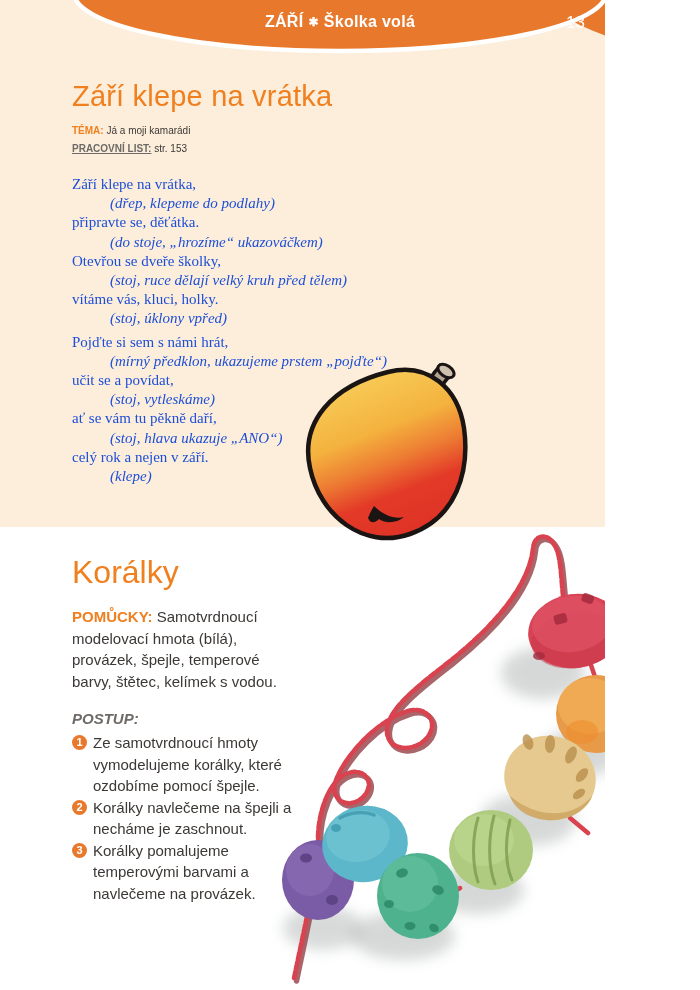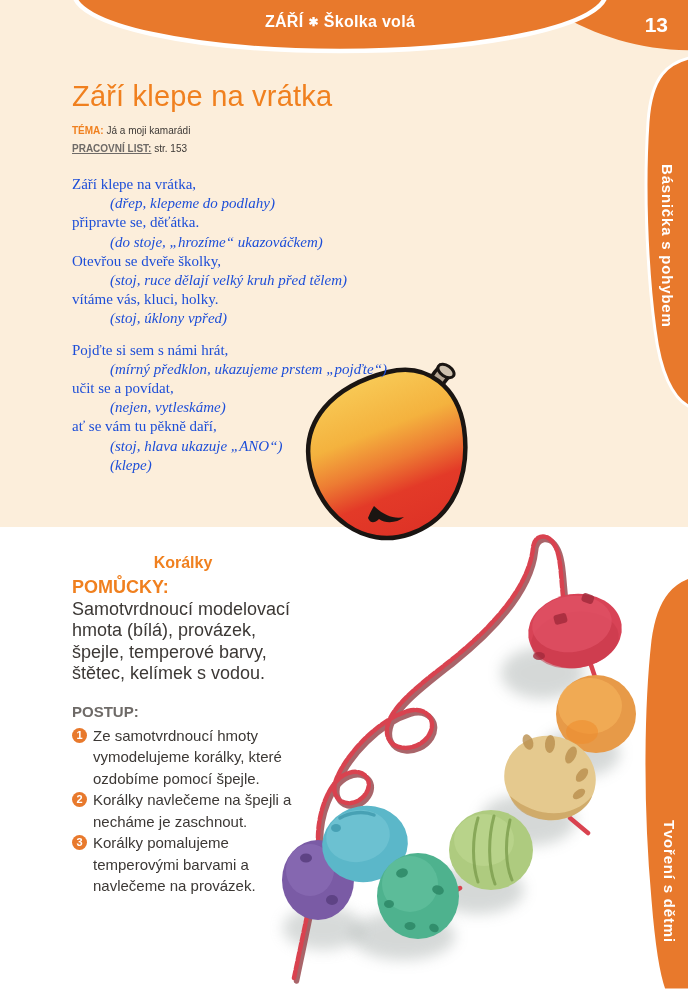--- a/index.html
+++ b/index.html
@@ -1,45 +1,45 @@
 <!DOCTYPE html>
 <html style="--band-orange: #e8792c; --heading-orange: #f0801f; --cream: #fceedb; --text-dark: #3c3835; --label-gray: #6e6a67; --apple-yellow: #f8cd58; --apple-red: #e13527; --string-red: #d9424f; --bead-red: #d84356; --bead-orange: #e79a48; --bead-tan: #e5c98e; --bead-green: #aecb7f; --bead-teal: #4eb28e; --bead-blue: #5bb7c9; --bead-purple: #7a5ba5;"><head>
 <meta charset="utf-8">
 <style>
   html,body{margin:0;padding:0;}
   body{width:700px;height:990px;font-family:"Liberation Sans",sans-serif;}
-  .page{position:relative;width:688px;height:990px;overflow:hidden;background:#fff;}
+  .page{position:relative;width:605px;height:990px;overflow:hidden;background:#fff;}
   .bg-svg{position:absolute;left:0;top:0;}
   .abs{position:absolute;}
   
   .header-title{left:140px;top:13px;width:400px;text-align:center;color:#fff;
     font-weight:bold;font-size:16px;letter-spacing:.3px;white-space:nowrap;}
   .flower{font-size:12px;padding:0 5px;position:relative;top:-1px;}
-  .page-num{right:20px;top:13px;color:#fff;font-weight:bold;font-size:21px;}
+  .page-num{right:20px;top:13px;color:#fff;font-weight:normal;font-size:17px;}
   
   .vtab{writing-mode:vertical-rl;color:#fff;font-weight:bold;font-size:15px;
     letter-spacing:.8px;white-space:nowrap;}
   .vtab1{left:659px;top:164px;}
   .vtab2{left:661px;top:820px;}
   
   .poem-col{left:72px;top:80px;width:380px;}
   h1{margin:0;font-size:29px;font-weight:normal;color:var(--heading-orange);letter-spacing:.2px;}
   .meta{margin-top:9px;font-size:10px;color:var(--text-dark);line-height:18px;white-space:nowrap;}
   .lbl-orange{color:var(--heading-orange);font-weight:bold;}
   .lbl-gray{color:var(--label-gray);font-weight:bold;text-decoration:underline;}
   .poem{margin-top:17px;font-family:"Liberation Serif",serif;font-size:15px;
     line-height:19.2px;color:#1d4ed8;}
-  .stanza2{margin-top:12px;}
+  .stanza2{margin-top:4px;}
   .verse{white-space:nowrap;}
   .direction{white-space:nowrap;font-style:italic;padding-left:38px;}
   
   .craft-col{left:72px;top:554px;width:222px;}
-  h2{margin:0;font-size:16px;font-weight:bold;color:var(--heading-orange);text-align:center;}
-  .pomucky{margin-top:5px;font-size:18px;line-height:21.5px;color:var(--text-dark);}
-  .postup{margin-top:18px;font-size:15px;font-weight:bold;color:var(--label-gray);}
+  h2{margin:0;font-size:32px;font-weight:normal;color:var(--heading-orange);}
+  .pomucky{margin-top:15px;font-size:15px;line-height:21.5px;color:var(--text-dark);}
+  .postup{margin-top:18px;font-size:15px;font-weight:bold;color:var(--label-gray);font-style:italic;}
   .steps{margin-top:5px;}
   .step{position:relative;padding-left:21px;font-size:15px;line-height:21.5px;
     color:var(--text-dark);}
   .step-num{position:absolute;left:0;top:3px;width:15px;height:15px;border-radius:50%;
     background:var(--band-orange);color:#fff;font-size:11px;font-weight:bold;
     text-align:center;line-height:15px;}
 </style>
 </head>
 <body>
 
@@ -167,23 +167,24 @@
         <div class="direction">(do stoje, „hrozíme“ ukazováčkem)</div>
         <div class="verse">Otevřou se dveře školky,</div>
         <div class="direction">(stoj, ruce dělají velký kruh před tělem)</div>
         <div class="verse">vítáme vás, kluci, holky.</div>
         <div class="direction">(stoj, úklony vpřed)</div>
       </div>
       <div class="stanza2">
         <div class="verse">Pojďte si sem s námi hrát,</div>
         <div class="direction">(mírný předklon, ukazujeme prstem „pojďte“)</div>
         <div class="verse">učit se a povídat,</div>
-        <div class="direction">(nejen, vytleskáme)</div>
+        <div class="direction">(stoj, vytleskáme)</div>
         <div class="verse">ať se vám tu pěkně daří,</div>
         <div class="direction">(stoj, hlava ukazuje „ANO“)</div>
+        <div class="verse">celý rok a nejen v září.</div>
         <div class="direction">(klepe)</div>
       </div>
     </div>
   </div>
 
   <div class="abs craft-col">
     <h2>Korálky</h2>
     <p class="pomucky"><span class="lbl-orange">POMŮCKY:</span>
       <span>Samotvrdnoucí modelovací hmota (bílá), provázek, špejle, temperové barvy, štětec, kelímek s vodou.</span></p>
     <div class="postup">POSTUP:</div>

